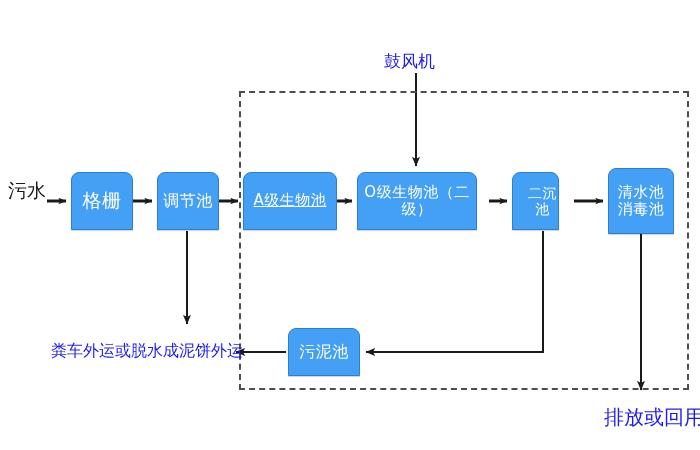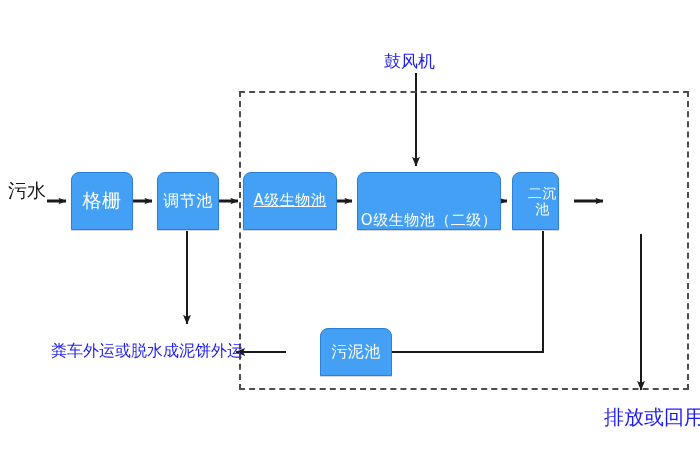--- a/index.html
+++ b/index.html
@@ -102,27 +102,31 @@
 
   <div class="node" id="node-grille" style="left: 71px; top: 172px; width: 62px; height: 58px; font-size: 19px;">
     <span class="node-label">格栅</span>
   </div>
   <div class="node" id="node-regulate" style="left: 157px; top: 172px; width: 62px; height: 58px; font-size: 16px;">
     <span class="node-label">调节池</span>
   </div>
   <div class="node" id="node-a-bio" style="left: 243px; top: 172px; width: 94px; height: 58px; font-size: 15px; text-decoration: underline;">
     <span class="node-label">A级生物池</span>
   </div>
-  <div class="node" id="node-o-bio" style="left: 357px; top: 172px; width: 144px; height: 58px; font-size: 15px; align-items: flex-end;">
+  <div class="node" id="node-o-bio" style="left: 357px; top: 172px; width: 120px; height: 58px; font-size: 15px;">
     <span class="node-label">O级生物池（二级）</span>
   </div>
   <div class="node" id="node-second-settle" style="left: 512px; top: 172px; width: 47px; height: 58px; font-size: 14px; padding-left: 14px;">
     <span class="node-label">二沉池</span>
   </div>
-  <div class="node" id="node-sludge" style="left: 288px; top: 328px; width: 72px; height: 48px; font-size: 16px; margin-left: 32px;">
+  <div class="node" id="node-clear-water" style="left: 608px; top: 168px; width: 66px; height: 66px; font-size: 15px;">
+    <span class="node-label">清水池
+消毒池</span>
+  </div>
+  <div class="node" id="node-sludge" style="left: 288px; top: 328px; width: 72px; height: 48px; font-size: 16px;">
     <span class="node-label">污泥池</span>
   </div>
 
   <div class="free-label lbl-black" id="label-influent" style="left: 8px; top: 178px; font-size: 19px;">污水</div>
   <div class="free-label lbl-blue" id="label-blower" style="left: 384px; top: 50px; font-size: 17px;">鼓风机</div>
   <div class="free-label lbl-blue" id="label-sludge-out" style="left: 51px; top: 341px; font-size: 16px;">粪车外运或脱水成泥饼外运</div>
   <div class="free-label lbl-blue" id="label-effluent-out" style="left: 604px; top: 404px; font-size: 20px;">排放或回用</div>
 
 </div>
 

